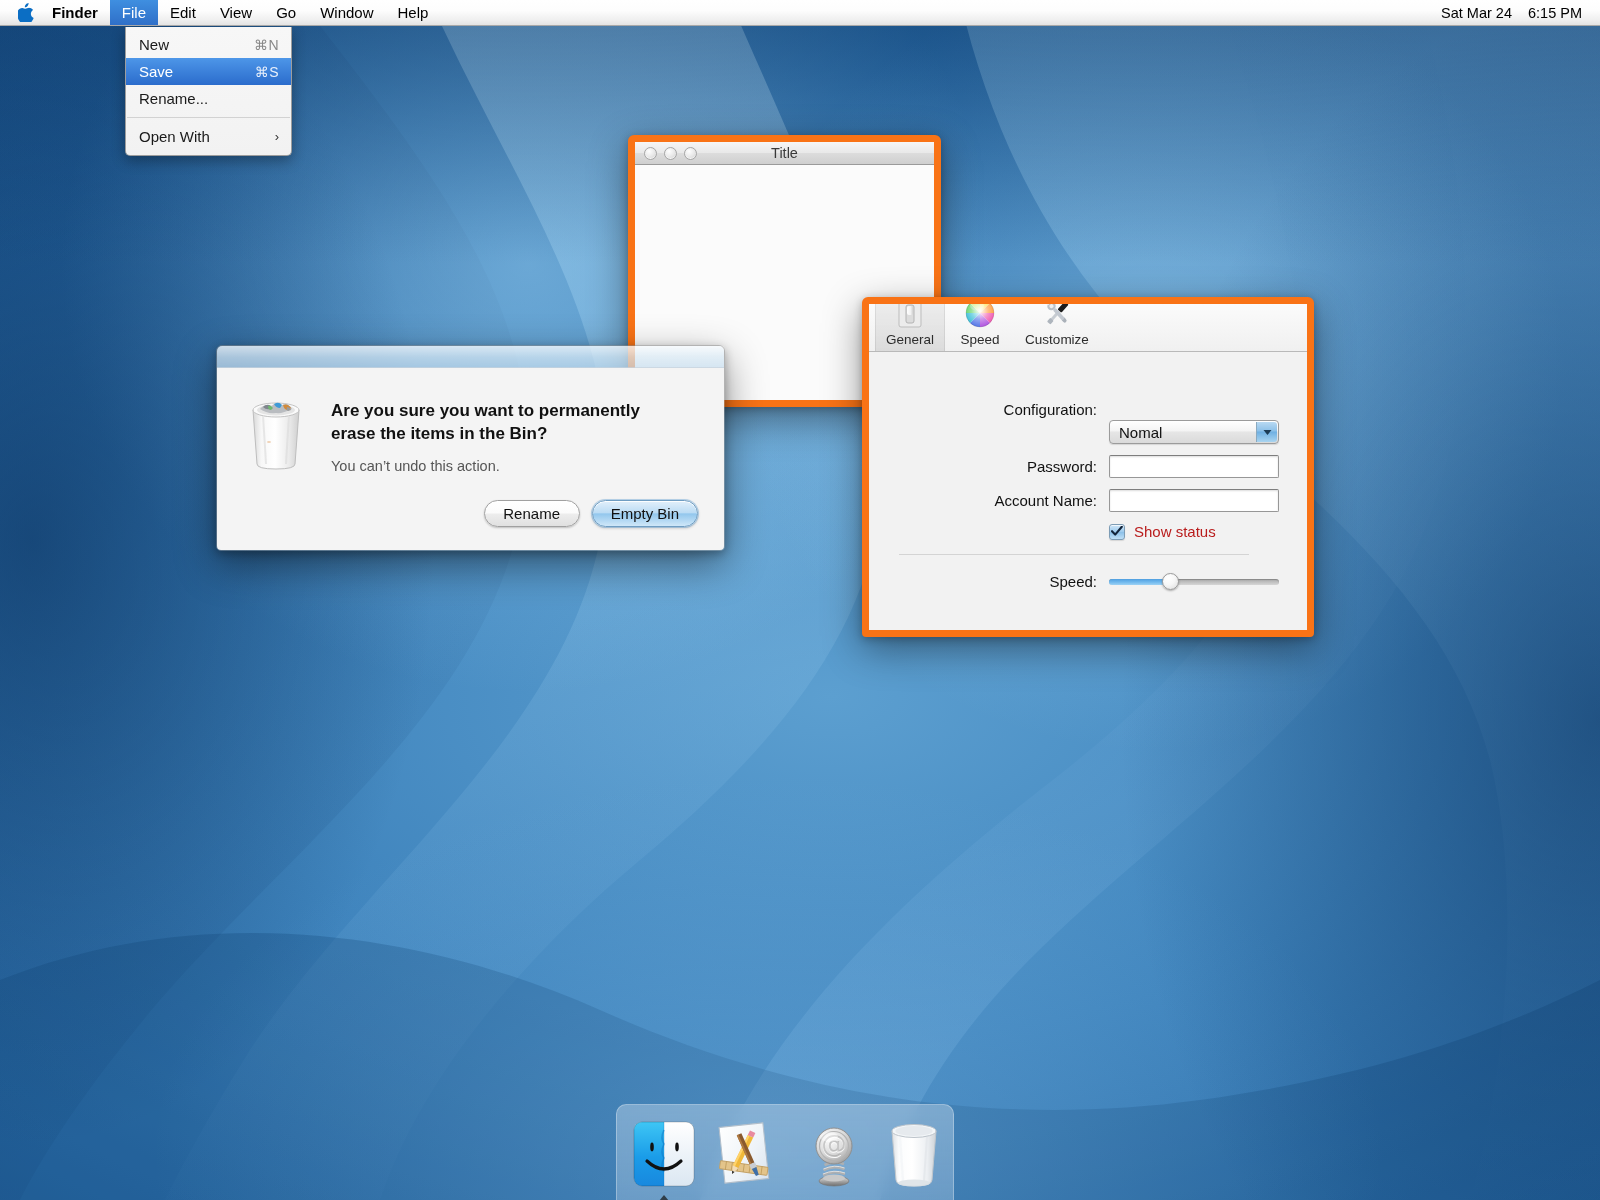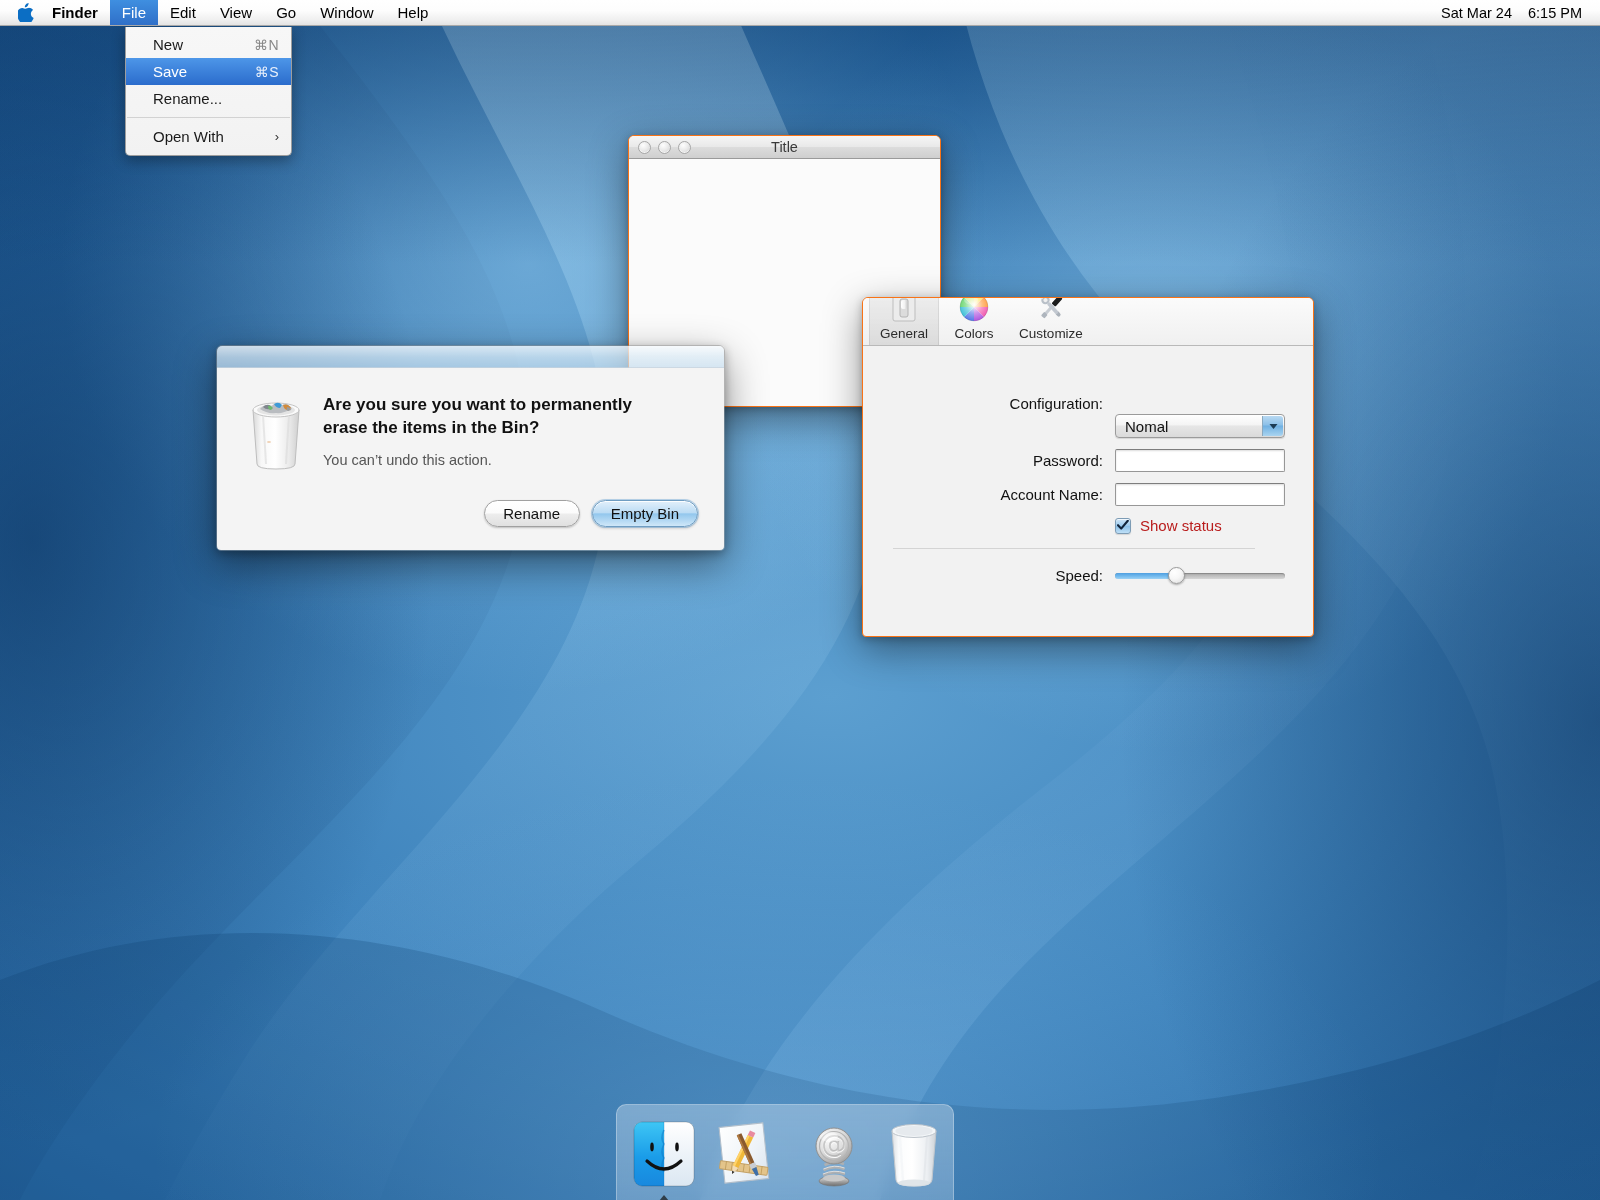--- a/index.html
+++ b/index.html
@@ -94,42 +94,42 @@
     border-top: none;
     border-radius: 0 0 5px 5px;
     box-shadow: 0 5px 14px rgba(0,0,0,0.32);
     padding: 4px 0 5px 0;
     z-index: 99;
     font-size: 15px;
   }
   .menu-row {
     display: flex; align-items: center;
     height: 27px;
-    padding: 0 12px 0 27px;
+    padding: 0 12px 0 13px;
     color: #1a1a1a;
     justify-content: space-between;
     text-align: right;
   }
   .menu-row.hl {
     background: linear-gradient(to bottom, #4d96e8 0%, #2b6ccc 100%);
     color: #fff;
   }
   .menu-row .shortcut { color: #888; font-size: 14px; letter-spacing: 0.5px; }
   .menu-row.hl .shortcut { color: #e8f0fb; }
   .menu-sep {
     height: 1px; margin: 5px 1px;
     background: #d2d2d2;
   }
   .submenu-arrow { color: #333; font-size: 13px; }
 
   
   .win {
     position: absolute;
     background: #f2f2f2;
-    border: 1px solid #f97316;
+    border: 7px solid #f97316;
     border-radius: 6px 6px 4px 4px;
     box-shadow: 0 12px 38px rgba(0,0,0,0.42), 0 2px 8px rgba(0,0,0,0.25);
     overflow: hidden;
   }
   .titlebar {
     height: 23px;
     background: linear-gradient(to bottom, #f6f6f6 0%, #e9e9e9 48%, #dcdcdc 52%, #cfcfcf 100%);
     border-bottom: 1px solid #9a9a9a;
     display: flex; align-items: center;
     position: relative;
@@ -269,21 +269,21 @@
     height: 22px;
     background: linear-gradient(to bottom, rgba(246,250,253,0.80) 0%, rgba(214,231,243,0.72) 55%, rgba(198,221,238,0.70) 100%);
     border-bottom: 1px solid rgba(170,190,205,0.55);
   }
   #alert-body {
     background: #f4f4f4;
     height: 183px;
     position: relative;
     padding: 22px 26px 0 26px;
   }
-  .alert-main { display: flex; gap: 14px; }
+  .alert-main { display: flex; gap: 22px; align-items: flex-end; }
   .alert-text { padding-top: 4px; }
   .alert-head {
     font-size: 17px; font-weight: bold; color: #111;
     line-height: 1.35;
     max-width: 350px;
   }
   .alert-sub { font-size: 14.5px; color: #555; margin-top: 12px; }
   .alert-buttons {
     position: absolute; right: 26px; bottom: 24px;
     display: flex; gap: 12px; align-items: center;
@@ -472,21 +472,21 @@
               <path d="M16,16 L16,30 A14,14 0 0,1 6.1,25.9 Z" fill="#5c7ce8"></path>
               <path d="M16,16 L6.1,25.9 A14,14 0 0,1 2,16 Z" fill="#3fc0d8"></path>
               <path d="M16,16 L2,16 A14,14 0 0,1 6.1,6.1 Z" fill="#63d46a"></path>
               <path d="M16,16 L6.1,6.1 A14,14 0 0,1 16,2 Z" fill="#c2e84f"></path>
             </g>
             <circle cx="16" cy="16" r="14" fill="url(#cwhite)"></circle>
             <circle cx="16" cy="16" r="14" fill="none" stroke="rgba(0,0,0,0.12)"></circle>
             <ellipse cx="13" cy="9" rx="7" ry="4.5" fill="#ffffff" opacity="0.30"></ellipse>
           </svg>
         </div>
-        <div class="tb-label">Colors</div>
+        <div class="tb-label">Speed</div>
       </div>
 
       <div class="tb-item" style="width:84px;">
         <div class="tb-icon">
           <svg width="34" height="32" viewBox="0 0 34 32">
             <g transform="rotate(42 17 16)">
               <rect x="15" y="2" width="5" height="11" rx="1.2" fill="#1c1c1c"></rect>
               <rect x="16" y="13" width="3" height="12" fill="#c7ccd2"></rect>
               <rect x="15.2" y="24" width="4.6" height="5" rx="1" fill="#aeb5bd"></rect>
             </g>

